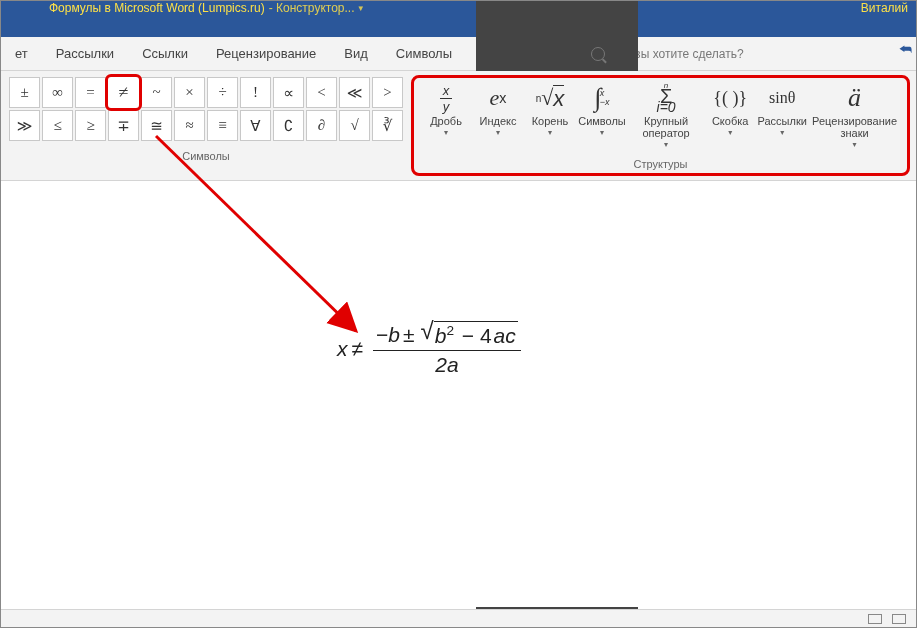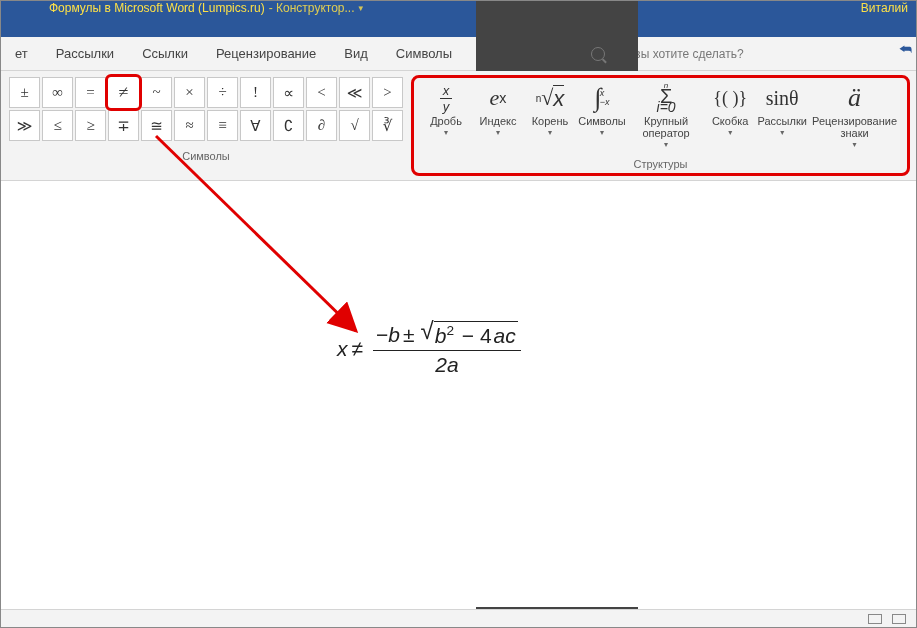--- a/index.html
+++ b/index.html
@@ -138,21 +138,21 @@
           </div>
         <div class="struct-label">Крупный оператор</div>
         <div class="struct-drop">▾</div>
       </div>
       <div class="struct-item">
         <div class="struct-icon" style="font-style:normal;font-size:18px">{( )}</div>
         <div class="struct-label">Скобка</div>
         <div class="struct-drop">▾</div>
       </div>
       <div class="struct-item">
-        <div class="struct-icon" style="font-style:normal;font-size:20px">sinθ</div>
+        <div class="struct-icon" style="font-style:normal;font-size:16px">sinθ</div>
         <div class="struct-label">Рассылки</div>
         <div class="struct-drop">▾</div>
       </div>
       <div class="struct-item">
         <div class="struct-icon" style="font-size:26px">ä</div>
         <div class="struct-label">Рецензирование знаки</div>
         <div class="struct-drop">▾</div>
       </div>
     </div>
     <div class="group-label">Структуры</div>

